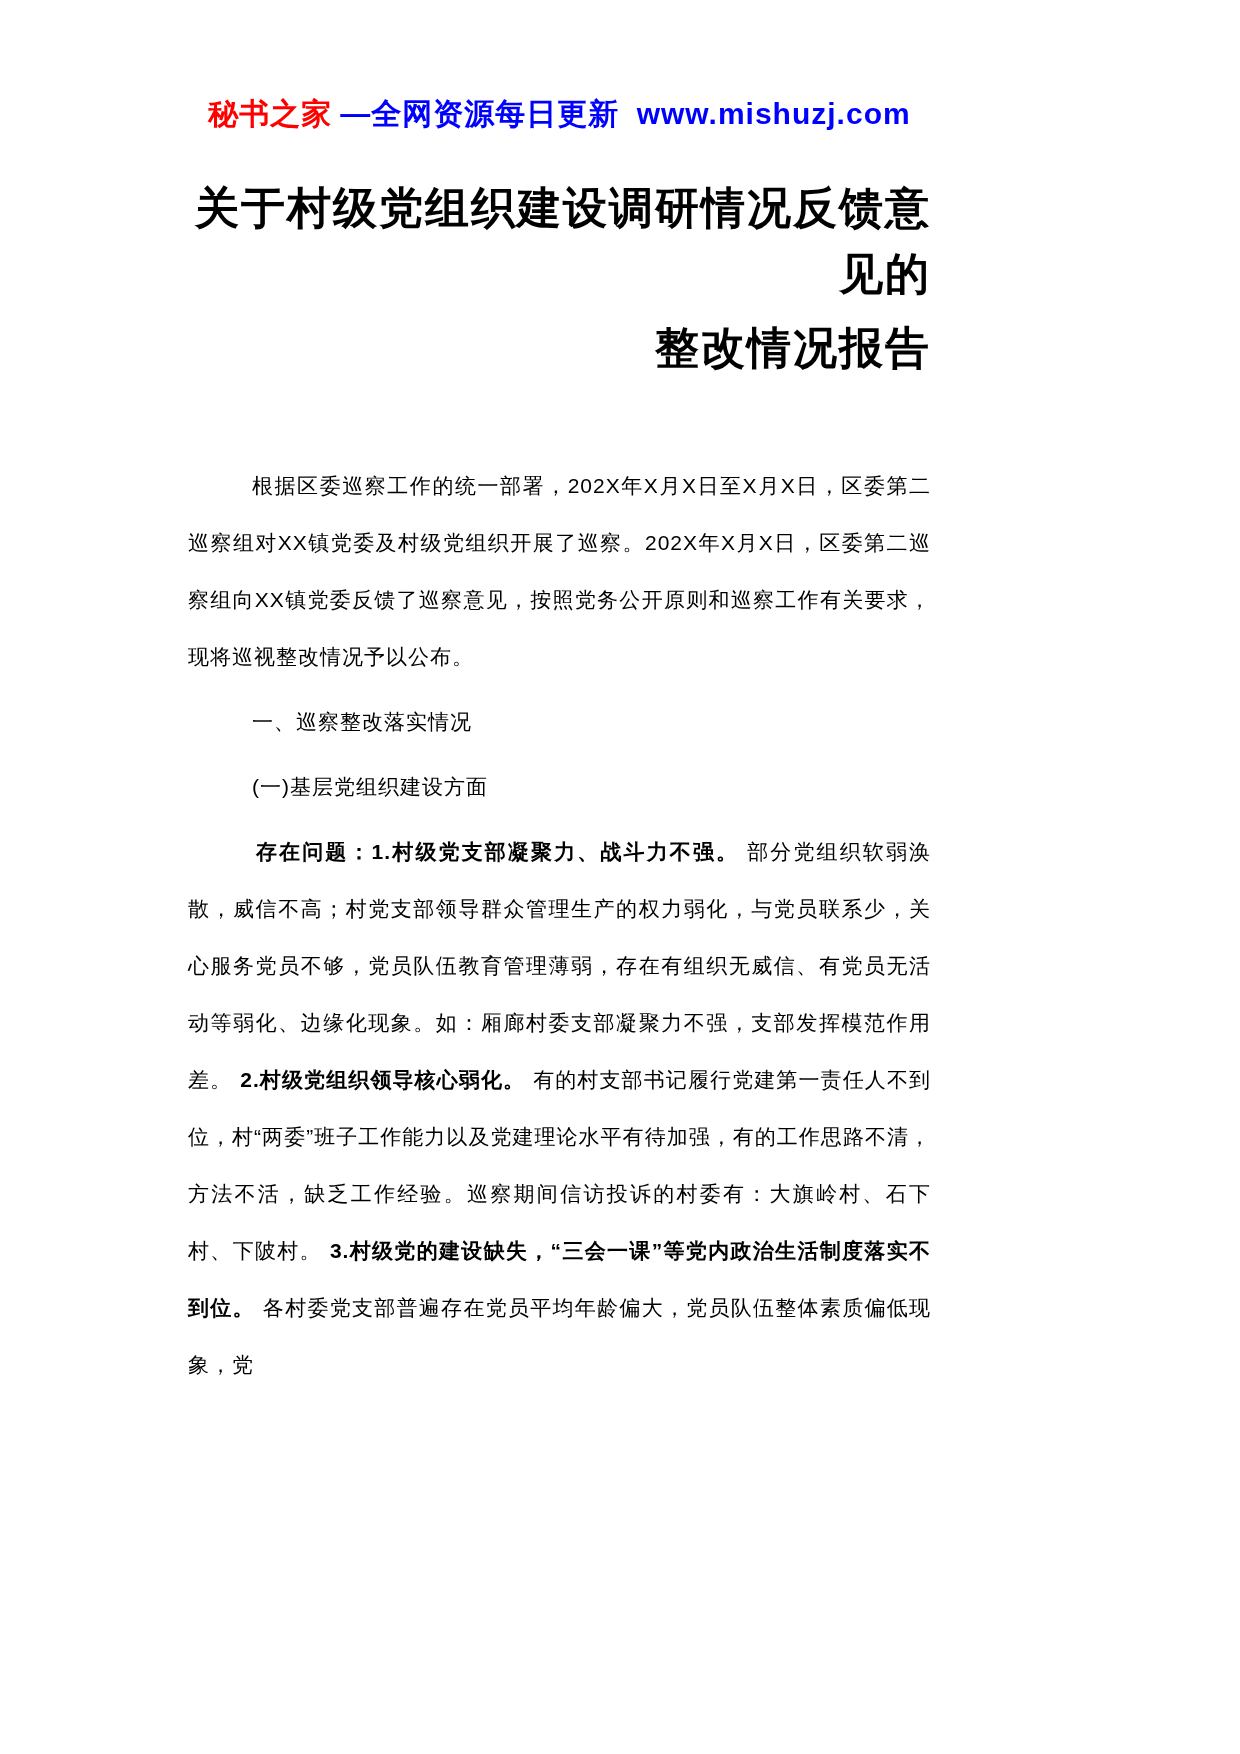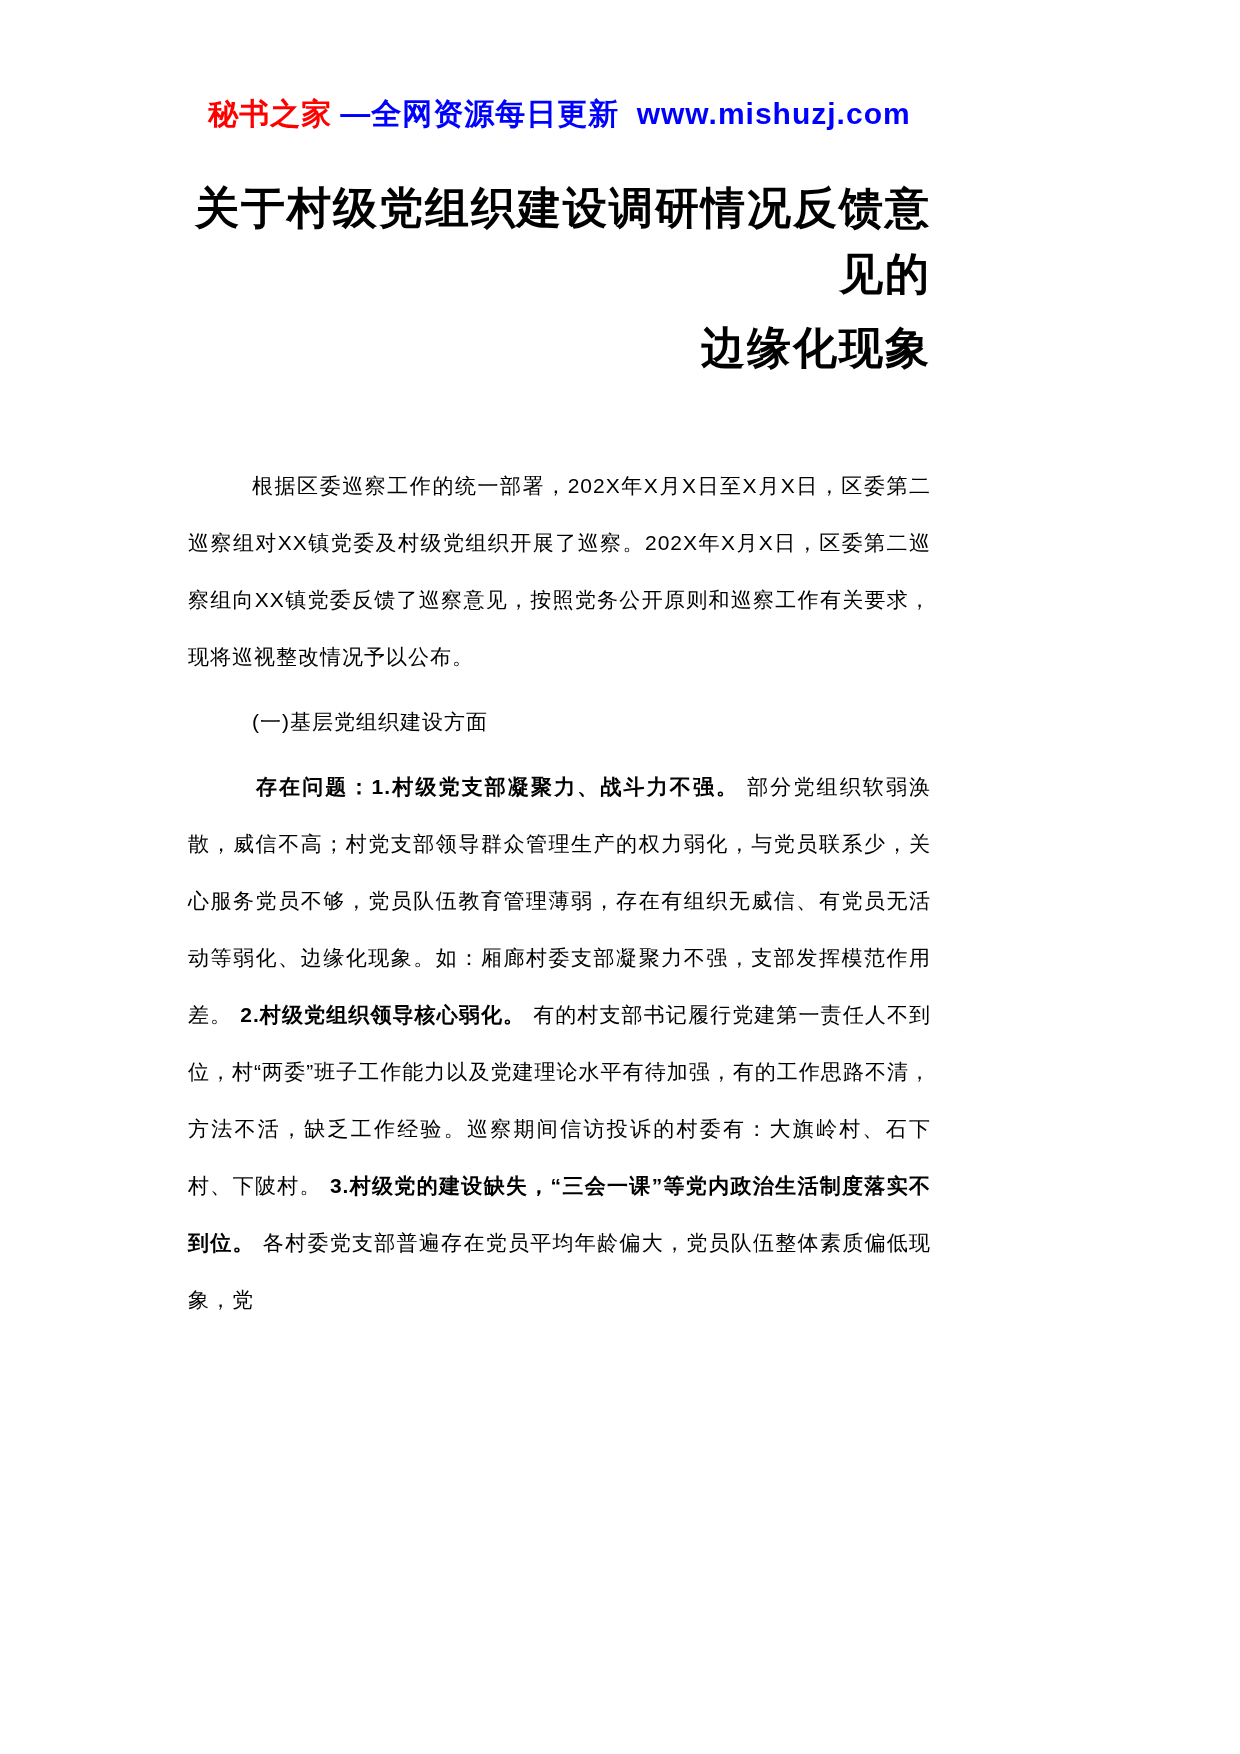--- a/index.html
+++ b/index.html
@@ -61,27 +61,28 @@
 
 <div class="page">
   <div class="content-col">
 
     <div class="doc-header">
       <span class="brand">秘书之家</span><span class="tagline">—全网资源每日更新 </span><a href="#" class="site-url">www.mishuzj.com</a>
     </div>
 
     <div class="doc-title">
       <div>关于村级党组织建设调研情况反馈意见的</div>
-      <div>边缘化现象</div>
+      <div>整改情况报告</div>
     </div>
 
     <div class="body-text">
 
       <p class="para">根据区委巡察工作的统一部署，202X年X月X日至X月X日，区委第二巡察组对XX镇党委及村级党组织开展了巡察。202X年X月X日，区委第二巡察组向XX镇党委反馈了巡察意见，按照党务公开原则和巡察工作有关要求，现将巡视整改情况予以公布。</p>
 
+      <p class="para">一、巡察整改落实情况</p>
 
       <p class="para">(一)基层党组织建设方面</p>
 
       <p class="para"><span class="bold">存在问题：1.村级党支部凝聚力、战斗力不强。</span><span>部分党组织软弱涣散，威信不高；村党支部领导群众管理生产的权力弱化，与党员联系少，关心服务党员不够，党员队伍教育管理薄弱，存在有组织无威信、有党员无活动等弱化、边缘化现象。如：厢廊村委支部凝聚力不强，支部发挥模范作用差。</span><span class="bold">2.村级党组织领导核心弱化。</span><span>有的村支部书记履行党建第一责任人不到位，村“两委”班子工作能力以及党建理论水平有待加强，有的工作思路不清，方法不活，缺乏工作经验。巡察期间信访投诉的村委有：大旗岭村、石下村、下陂村。</span><span class="bold">3.村级党的建设缺失，“三会一课”等党内政治生活制度落实不到位。</span><span>各村委党支部普遍存在党员平均年龄偏大，党员队伍整体素质偏低现象，党</span></p>
 
     </div>
   </div>
 </div>
 
 </body></html>

